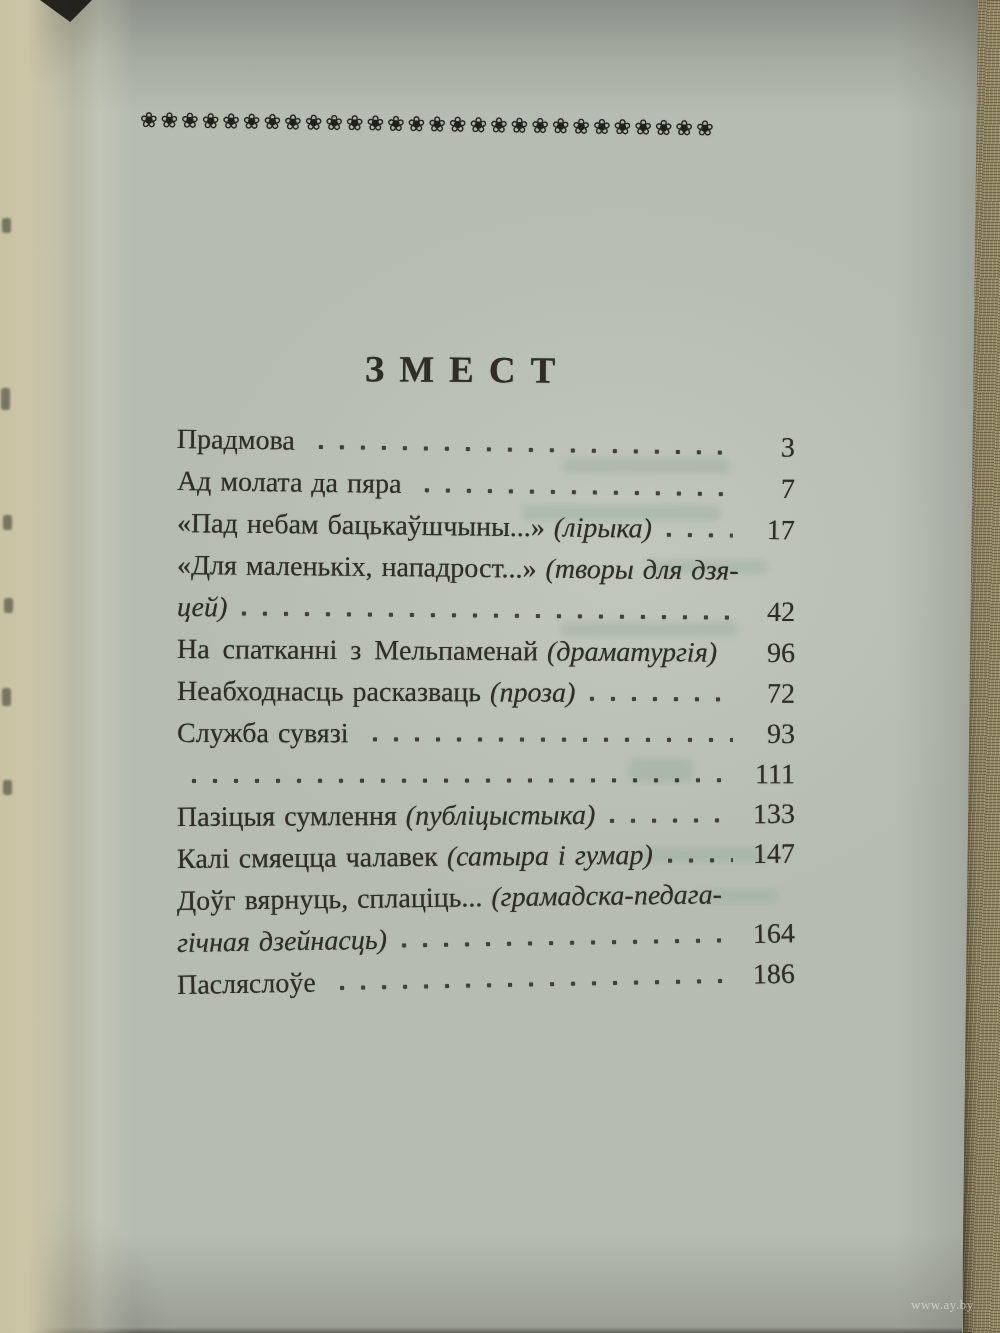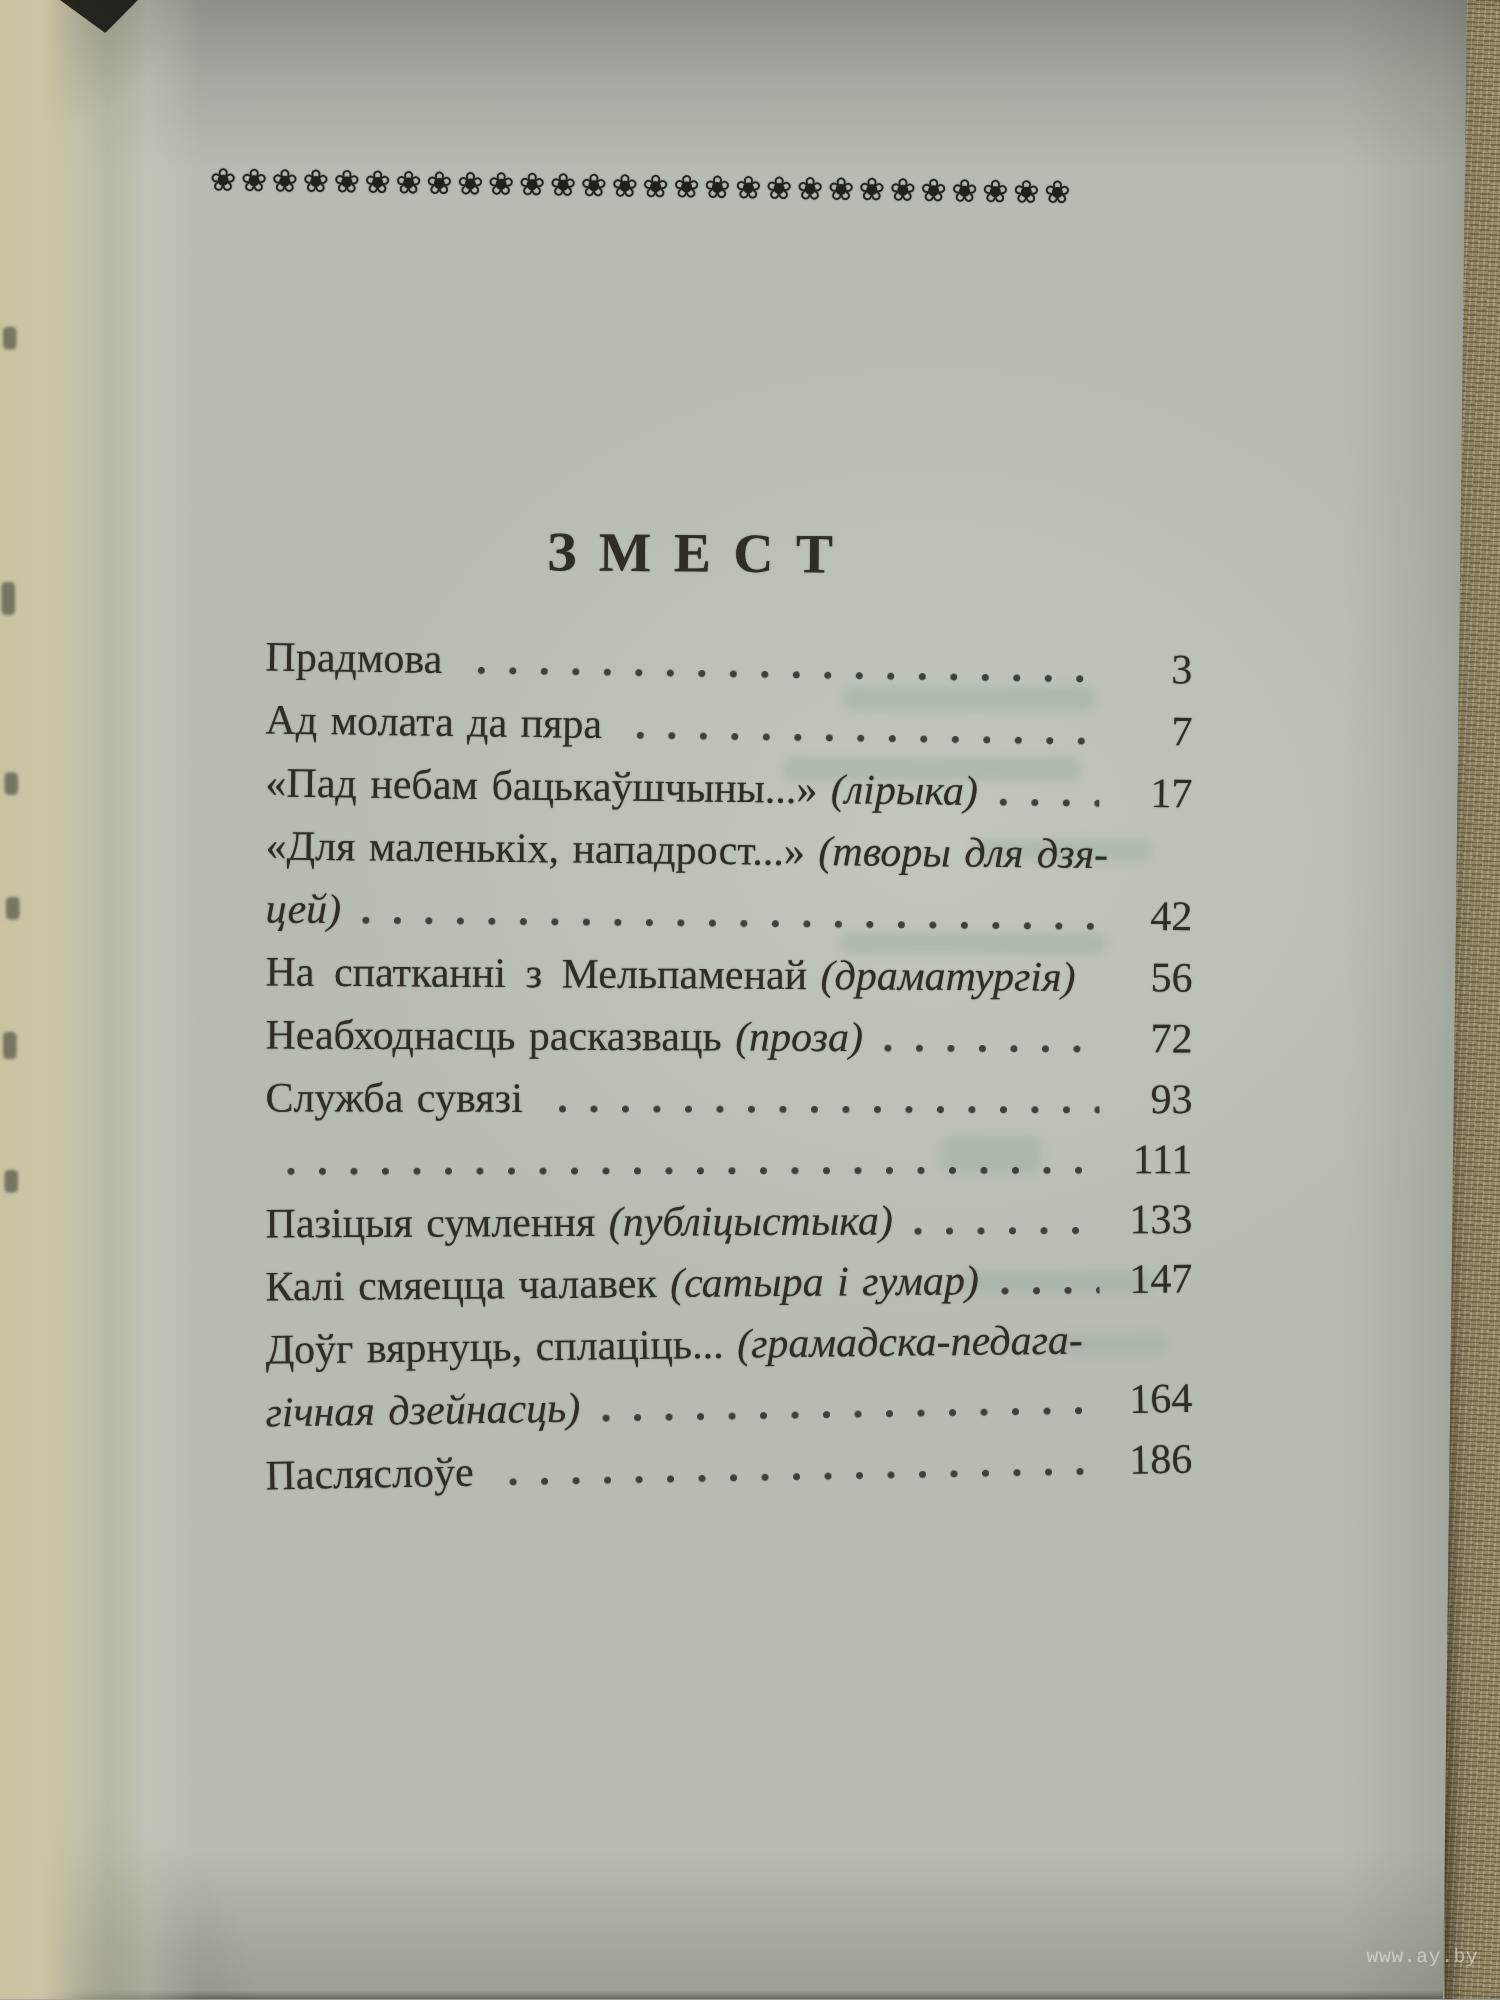--- a/index.html
+++ b/index.html
@@ -113,21 +113,21 @@
   .bleed:nth-of-type(7){left:700px;top:890px;width:78px;height:12px;}
   .frag{position:absolute;width:9px;height:15px;background:rgba(52,52,44,.55);filter:blur(1px);border-radius:3px;}
   .frag:nth-of-type(8){left:2px;top:218px;}
   .frag:nth-of-type(9){left:1px;top:388px;height:22px;}
   .frag:nth-of-type(10){left:3px;top:515px;}
   .frag:nth-of-type(11){left:4px;top:598px;}
   .frag:nth-of-type(12){left:2px;top:688px;height:18px;}
   .frag:nth-of-type(13){left:3px;top:780px;}
   .watermark{
     position:absolute;left:911px;top:1297px;
-    font-family:Liberation Mono, monospace;font-size:13px;letter-spacing:.5px;
+    font-family:Liberation Serif, serif;font-size:13px;letter-spacing:.5px;
     color:rgba(242,242,236,.55);
   }
 </style>
 </head>
 <body>
 
 <div class="photo">
 
   <div class="bleed"></div>
   <div class="bleed"></div>
@@ -178,21 +178,21 @@
       </div>
       <div class="row">
         <span class="em">цей)</span>
         <span class="leader"></span>
         <span class="pg">42</span>
       </div>
       <div class="row">
         <span class="t">На спатканні з Мельпаменай</span>
           <span class="em">(драматургія)</span>
         <span class="leader"></span>
-        <span class="pg">56</span>
+        <span class="pg">96</span>
       </div>
       <div class="row">
         <span class="t">Неабходнасць расказваць</span>
           <span class="em">(проза)</span>
         <span class="leader"></span>
         <span class="pg">72</span>
       </div>
       <div class="row">
         <span class="t">Служба сувязі</span>
         <span class="leader"></span>

